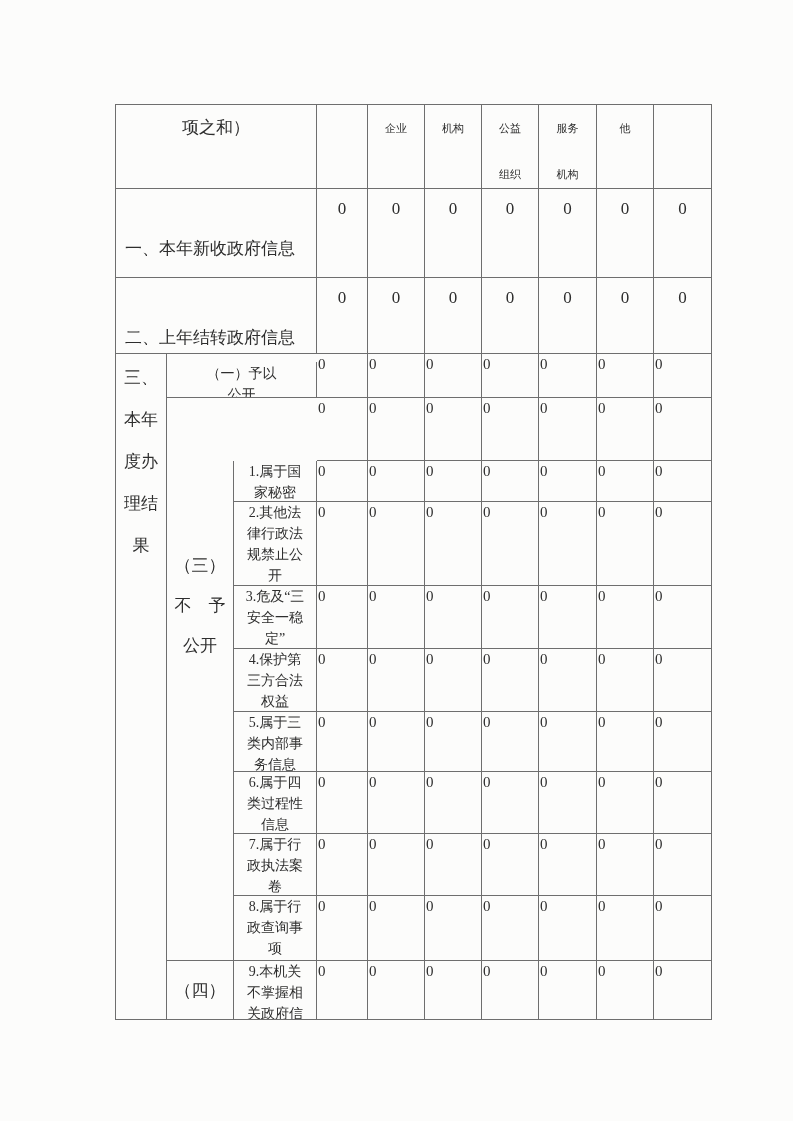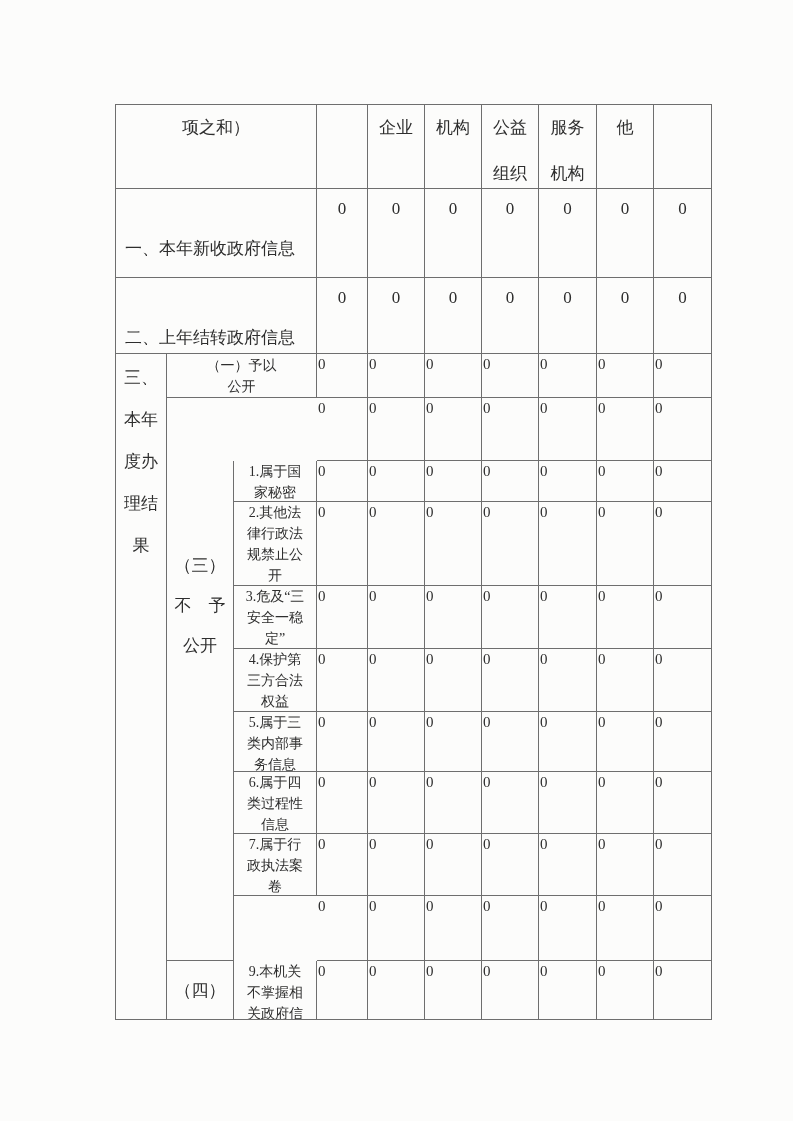--- a/index.html
+++ b/index.html
@@ -46,31 +46,31 @@
   }
   .vc:last-child{border-right:none;}
   .bb0{border-bottom:none !important;}
 
   
   .head-label{
     font-size:17px;line-height:24px;padding-top:11px;
     text-align:center;
   }
   .vstrip.head .vc{
-    font-size:17px;line-height:46px;text-align:center;white-space:pre-line;
+    font-size:11px;line-height:46px;text-align:center;white-space:pre-line;
   }
   
   .main-label{font-size:17px;line-height:40px;padding-left:9px;}
   .vstrip.main .vc{font-size:17px;line-height:40px;text-align:center;}
   
   .sec3-label{
     font-size:17px;line-height:42px;padding-top:3px;text-align:center;
   }
   
-  .sub-label{font-size:14px;line-height:21px;}
+  .sub-label{font-size:14px;line-height:21px;margin-top:8px;}
   .sub-label.ctr{text-align:center;padding-top:1px;}
   .sub-label.lft{text-align:left;padding:1px 3px 0 4px;}
   
   .group3-label{
     font-size:17px;line-height:40px;padding-top:85px;text-align:center;
   }
   
   .group4-label{
     font-size:17px;display:flex;align-items:center;justify-content:center;
     white-space:pre-line;
@@ -245,20 +245,23 @@
     <div class="vstrip sub" style="grid-area:12/4/13/5">
         <div class="vc">0</div>
         <div class="vc">0</div>
         <div class="vc">0</div>
         <div class="vc">0</div>
         <div class="vc">0</div>
         <div class="vc">0</div>
         <div class="vc">0</div>
       </div>
 
+    <div class="c item-label" style="grid-area:13/3/14/4">8.属于行
+政查询事
+项</div>
     <div class="vstrip sub" style="grid-area:13/4/14/5">
         <div class="vc">0</div>
         <div class="vc">0</div>
         <div class="vc">0</div>
         <div class="vc">0</div>
         <div class="vc">0</div>
         <div class="vc">0</div>
         <div class="vc">0</div>
       </div>
 

